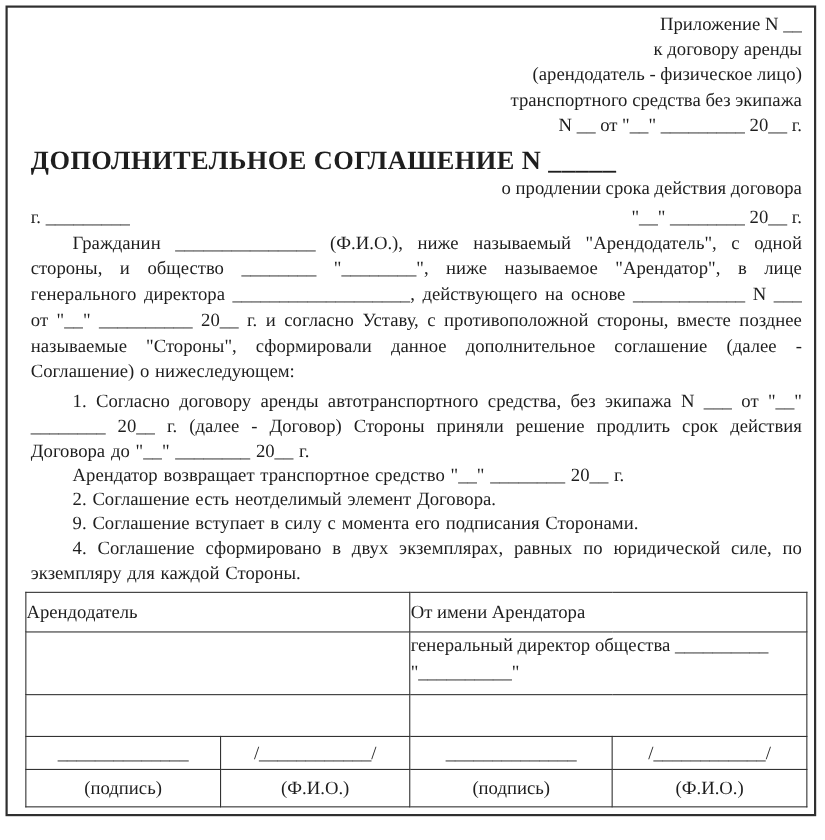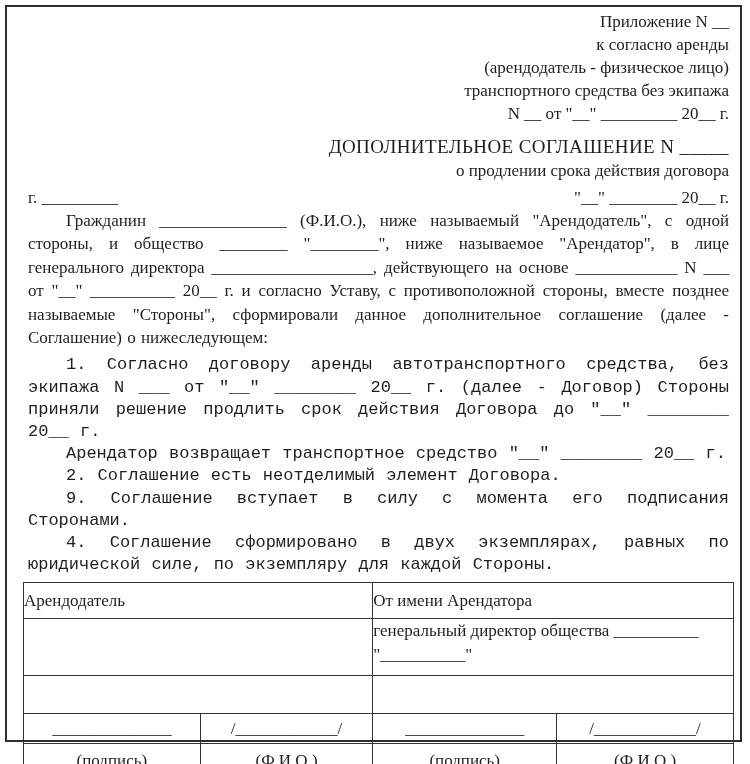--- a/index.html
+++ b/index.html
@@ -29,24 +29,24 @@
     padding: 3px 11px 0 21px;
   }
   .hdr {
     text-align: right;
     font-size: 17px;
     line-height: 23px;
     white-space: nowrap;
   }
   .title {
     margin: 10px 0 0 0;
-    text-align: right;
-    font-size: 19px;
+    text-align: left;
+    font-size: 24px;
     line-height: 24px;
-    font-weight: normal;
+    font-weight: bold;
     letter-spacing: 0.4px;
   }
   .subtitle {
     text-align: right;
     font-size: 17px;
     line-height: 23px;
   }
   .city-row {
     display: flex;
     justify-content: space-between;
@@ -61,21 +61,20 @@
     line-height: 23.4px;
     text-align: justify;
     text-indent: 38px;
     word-spacing: 1px;
   }
   .clauses {
     margin-top: 5px;
   }
   .clauses .para {
     line-height: 22.2px;
-    font-family: Liberation Mono, monospace;
   }
   table.sig-table {
     border-collapse: collapse;
     table-layout: fixed;
     width: calc(100% + 10px);
     margin-left: -5px;
     margin-top: 6px;
     border-radius: 23px;
   }
   table.sig-table td {
@@ -115,21 +114,21 @@
   }
 </style>
 </head>
 <body>
 
 <div class="page">
   <div class="content">
 
     <div class="hdr">
       <div>Приложение N __</div>
-      <div>к согласно аренды</div>
+      <div>к договору аренды</div>
       <div>(арендодатель - физическое лицо)</div>
       <div>транспортного средства без экипажа</div>
       <div>N __ от "__" _________ 20__ г.</div>
     </div>
 
     <h1 class="title">ДОПОЛНИТЕЛЬНОЕ СОГЛАШЕНИЕ N _____</h1>
     <div class="subtitle">о продлении срока действия договора</div>
 
     <div class="city-row">
       <span>г. _________</span>

